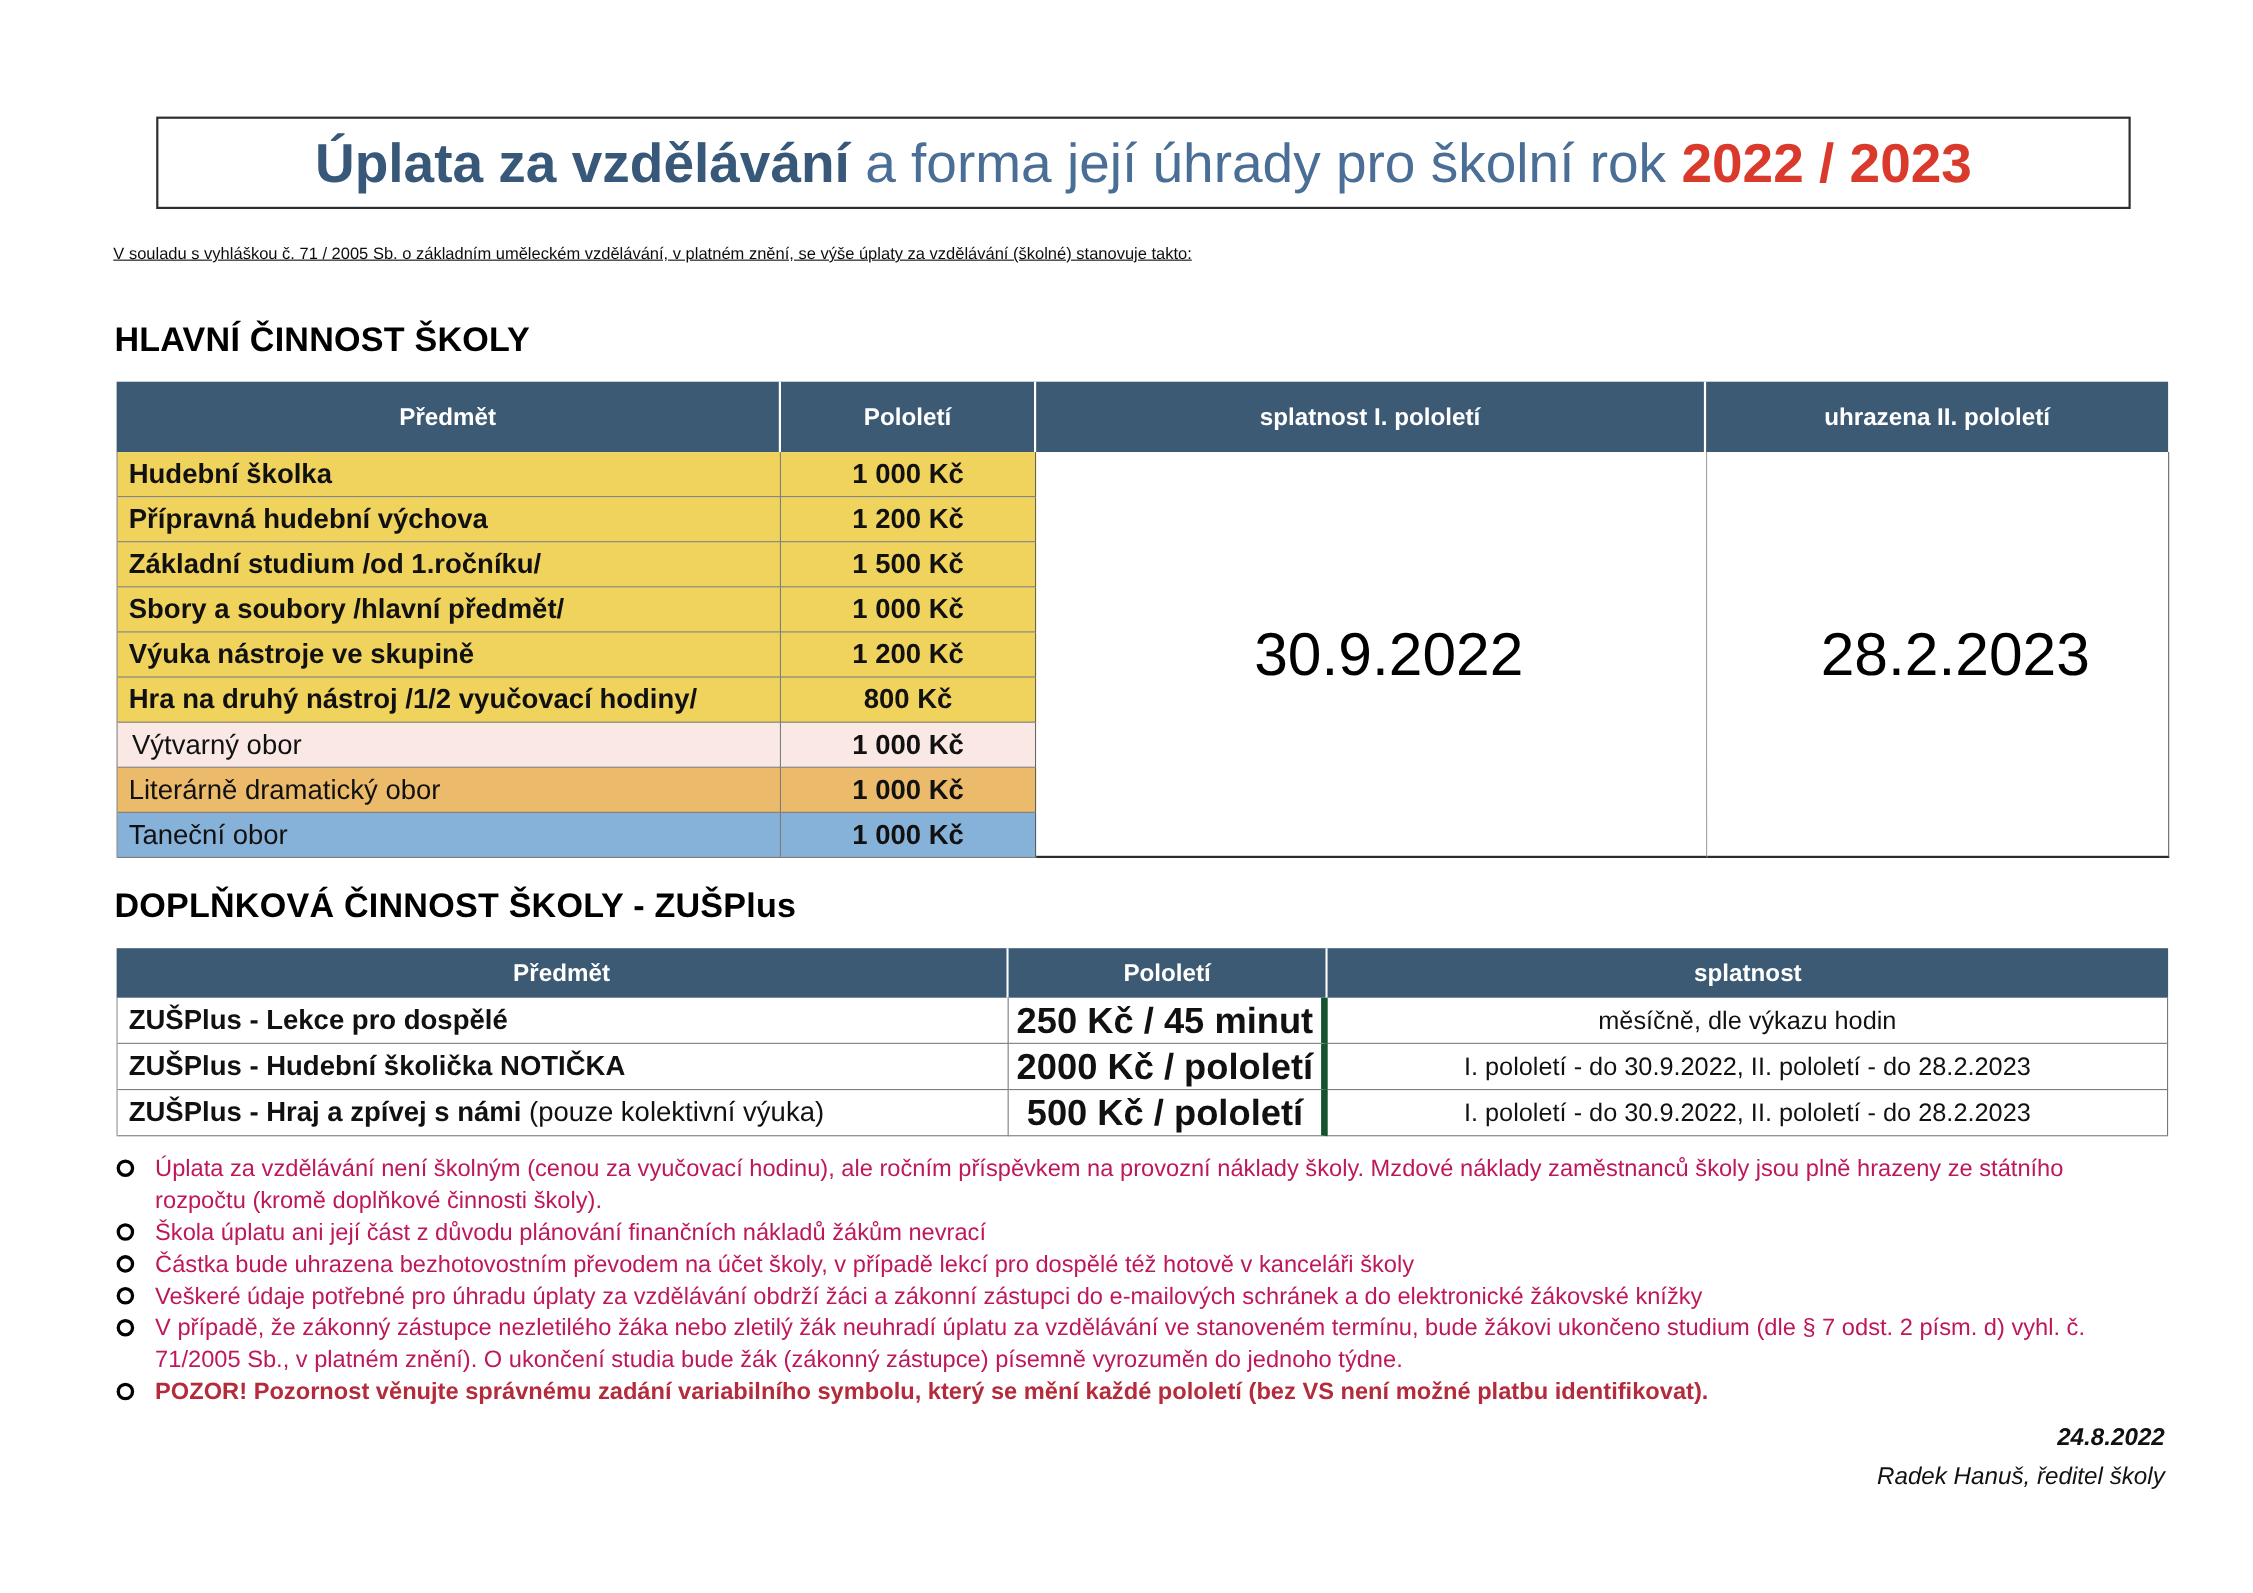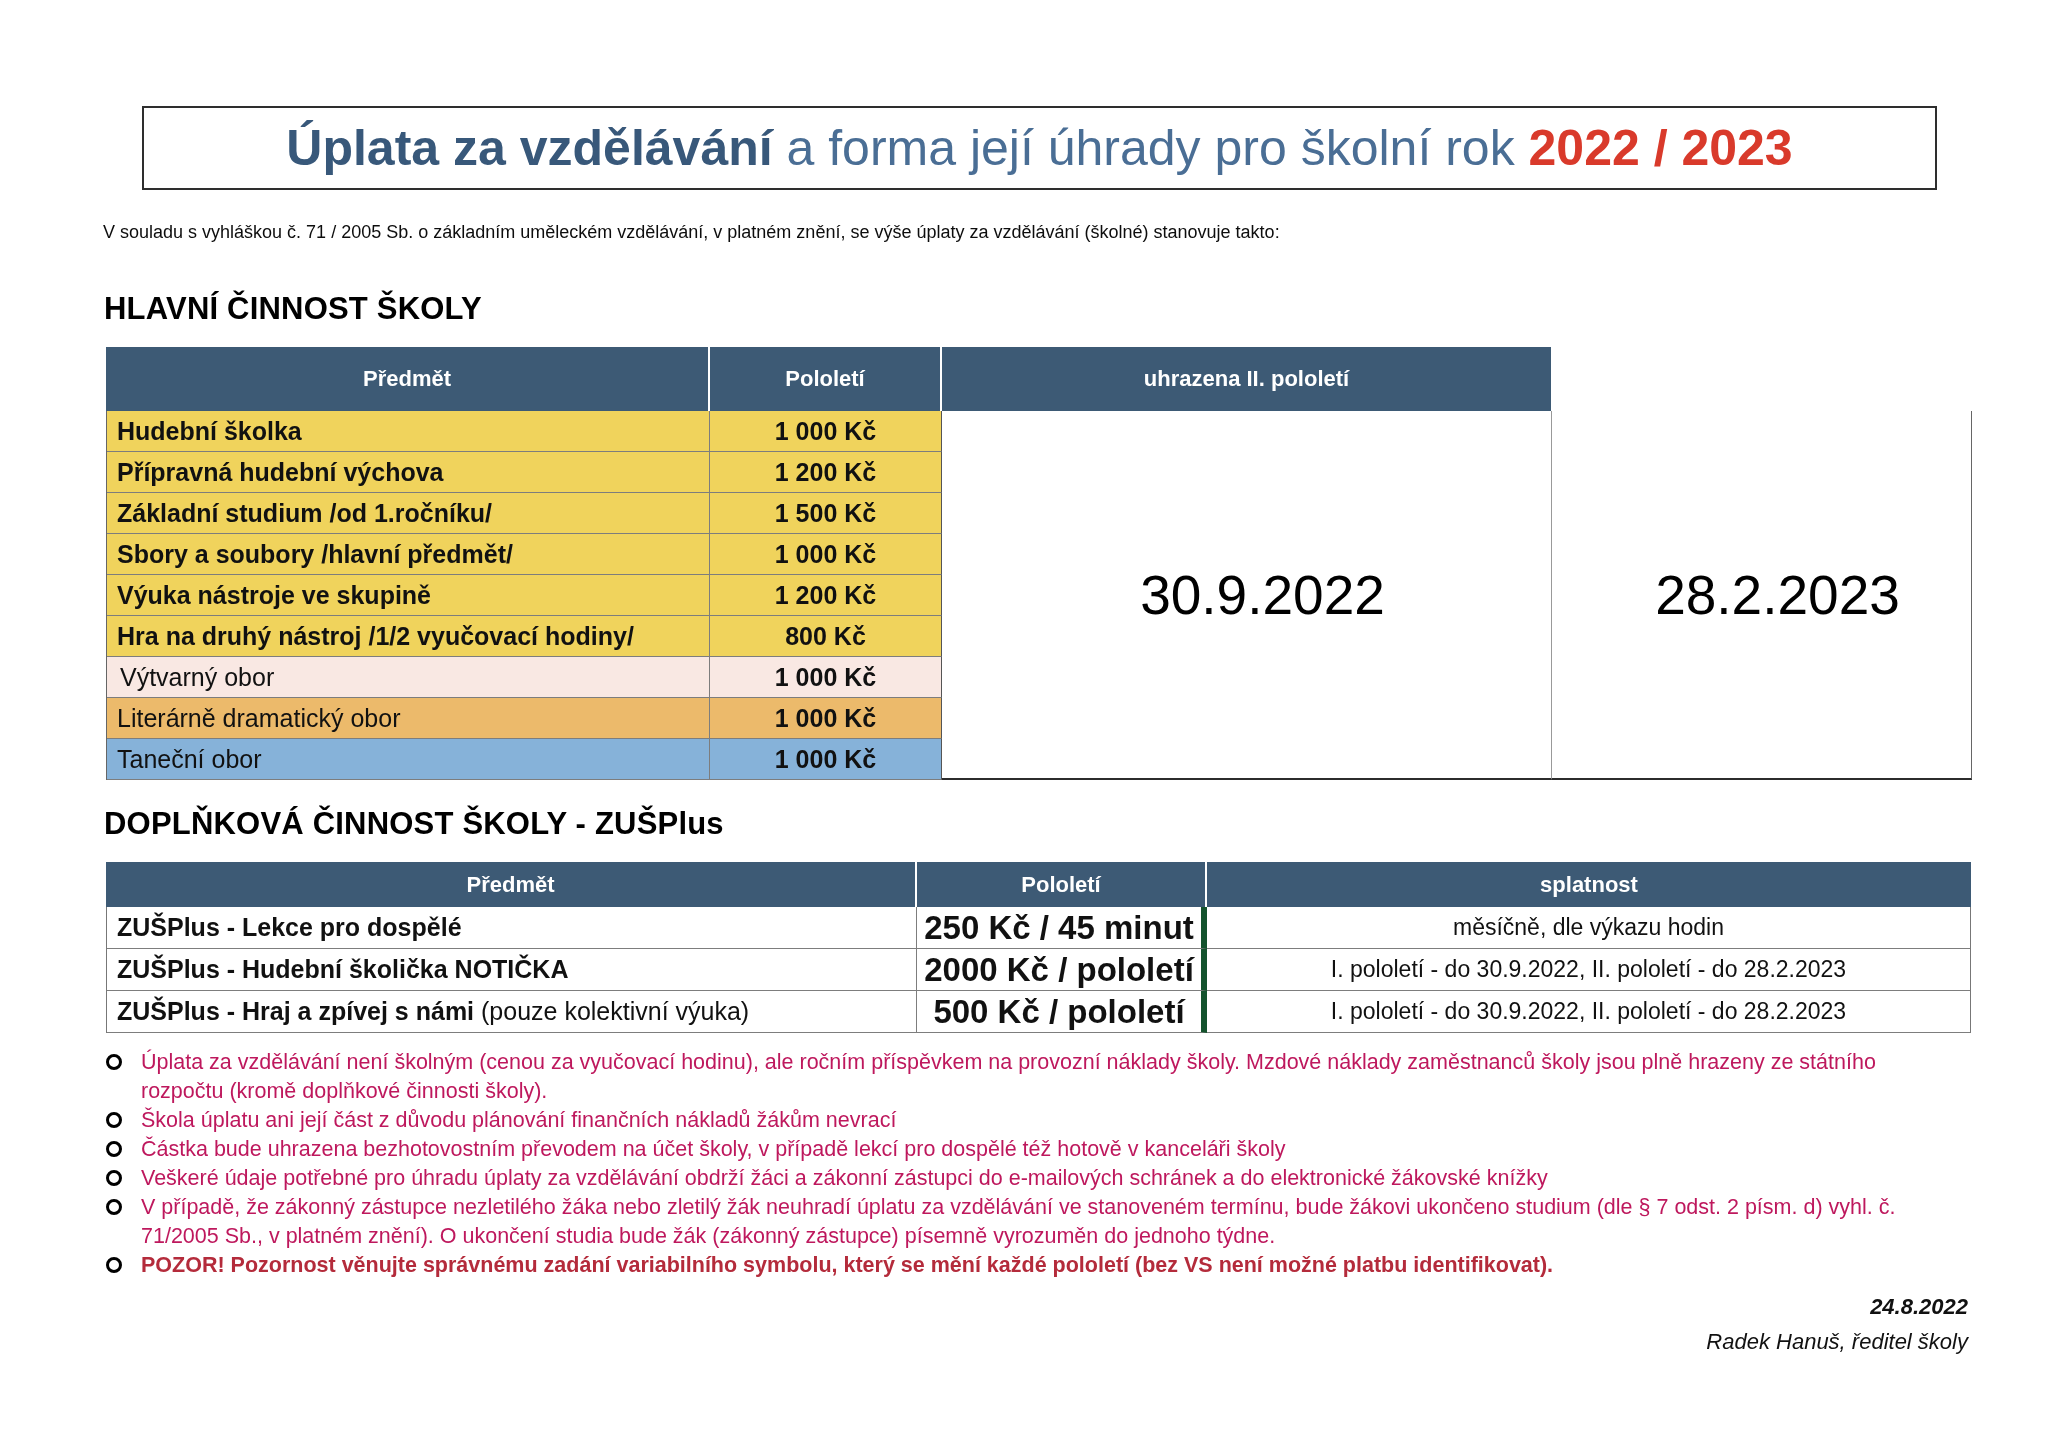--- a/index.html
+++ b/index.html
@@ -16,21 +16,21 @@
     border: 2px solid #2e2e2e;
     display: flex; align-items: center; justify-content: center;
     font-size: 50px; white-space: pre;
   }
   .title-bold   { font-weight: 700; color: #38587a; }
   .title-reg    { font-weight: 400; color: #4a6e95; }
   .title-year   { font-weight: 700; color: #d93a2b; }
 
   .intro {
     position: absolute; left: 103px; top: 222px;
-    width: 1870px; font-size: 18px; color: #0d0d0d;
+    width: 1870px; font-size: 15px; color: #0d0d0d; text-decoration: underline;
   }
 
   .sec-heading {
     position: absolute; left: 104px;
     font-size: 31px; font-weight: 700; color: #000;
     letter-spacing: 0.2px;
   }
   #sec1-heading { top: 291px; }
   #sec2-heading { top: 806px; }
 
@@ -113,20 +113,21 @@
 </div>
 
 <div class="intro">V souladu s vyhláškou č. 71 / 2005 Sb. o základním uměleckém vzdělávání, v platném znění, se výše úplaty za vzdělávání (školné) stanovuje takto:</div>
 
 <div class="sec-heading" id="sec1-heading">HLAVNÍ ČINNOST ŠKOLY</div>
 
 <div class="tbl" id="table1">
   <div class="tbl-header">
     <div class="th-cell">Předmět</div>
     <div class="th-cell">Pololetí</div>
+    <div class="th-cell">splatnost I. pololetí</div>
     <div class="th-cell">uhrazena II. pololetí</div>
   </div>
   <div id="table1-body">
     <div class="date-box" id="date-box-1">30.9.2022</div>
     <div class="date-box" id="date-box-2">28.2.2023</div>
   <div class="t1-row" style="background: rgb(240, 211, 92);">
     <div class="t1-subject" style="font-weight: 700;">Hudební školka</div>
     <div class="t1-price">1 000 Kč</div>
   </div>
       <div class="t1-row" style="background: rgb(240, 211, 92);">

